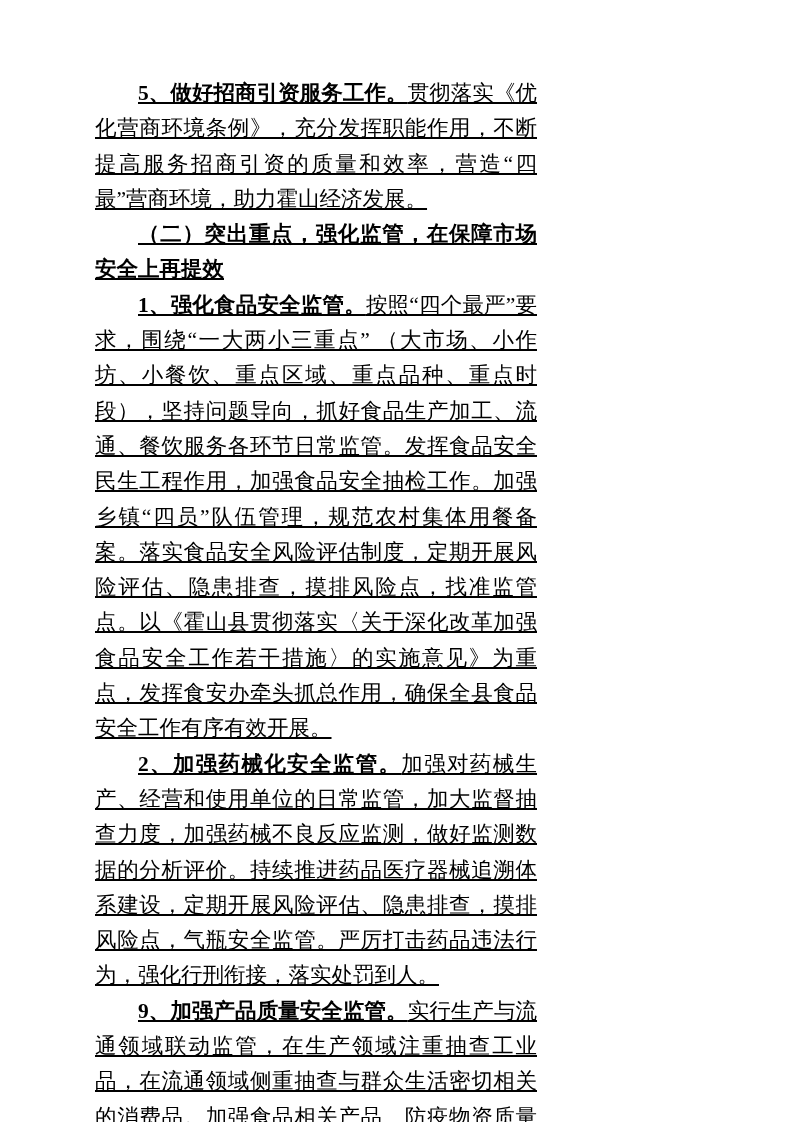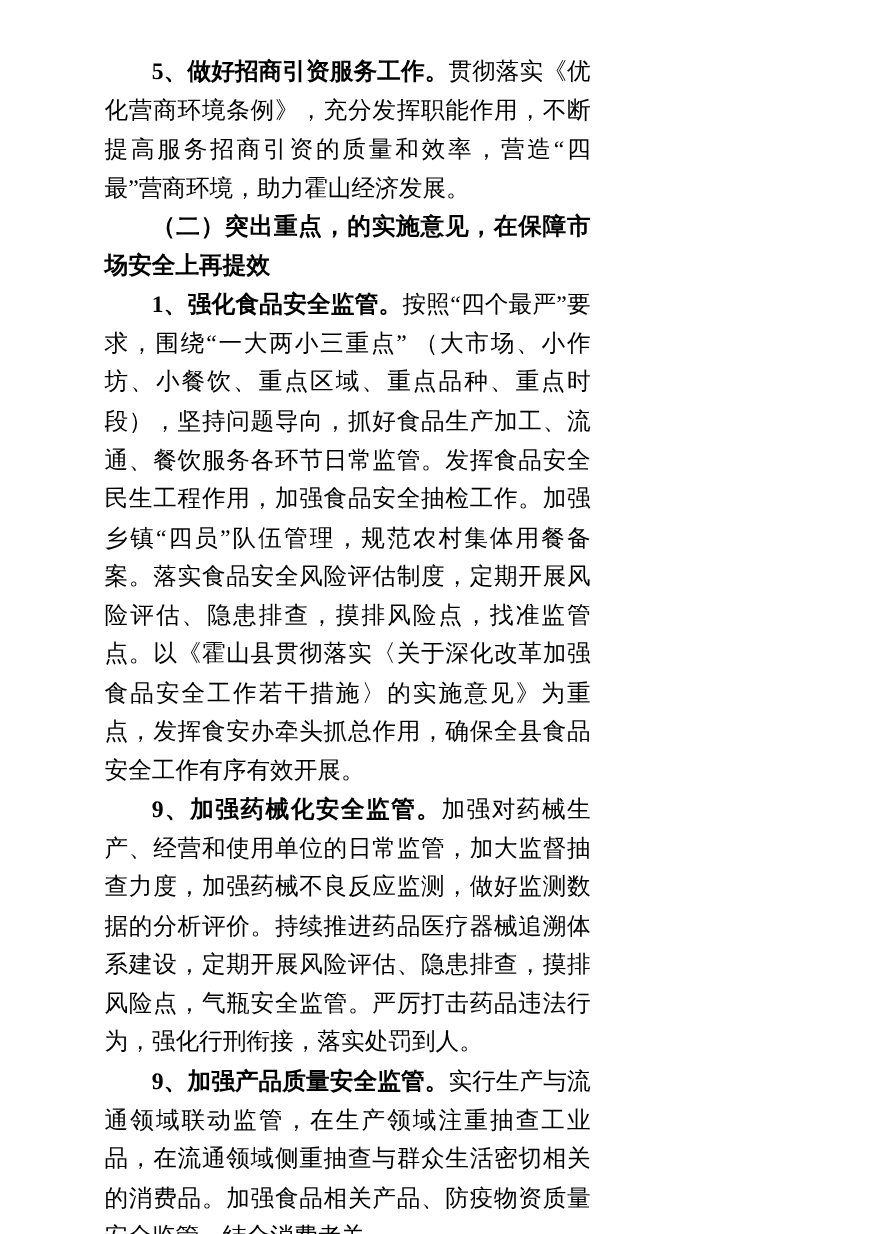--- a/index.html
+++ b/index.html
@@ -6,22 +6,23 @@
     margin: 0;
     padding: 0;
     background: #ffffff;
   }
   .page {
     position: relative;
     width: 631px;
     height: 1122px;
     background: #ffffff;
     box-sizing: border-box;
-    padding: 48px 94px 0 95px;
+    padding: 76px 94px 0 95px;
     overflow: hidden;
+    text-decoration: underline;
   }
   .para {
     margin: 0;
     font-family: "Liberation Serif", "DejaVu Serif", serif;
     font-size: 21.5px;
     line-height: 35.3px;
     color: #000000;
     text-align: justify;
     text-indent: 2em;
     word-break: break-all;
@@ -33,22 +34,22 @@
     font-weight: bold;
   }
 </style>
 </head>
 <body>
 
 <div class="page">
 
   <p class="para"><span class="lead">5、做好招商引资服务工作。</span><span>贯彻落实《优化营商环境条例》，充分发挥职能作用，不断提高服务招商引资的质量和效率，营造“四最”营商环境，助力霍山经济发展。</span></p>
 
-  <p class="para heading"><span class="lead">（二）突出重点，的实施意见，在保障市场安全上再提效</span></p>
+  <p class="para heading"><span class="lead">（二）突出重点，强化监管，在保障市场安全上再提效</span></p>
 
   <p class="para"><span class="lead">1、强化食品安全监管。</span><span>按照“四个最严”要求，围绕“一大两小三重点” （大市场、小作坊、小餐饮、重点区域、重点品种、重点时段），坚持问题导向，抓好食品生产加工、流通、餐饮服务各环节日常监管。发挥食品安全民生工程作用，加强食品安全抽检工作。加强乡镇“四员”队伍管理，规范农村集体用餐备案。落实食品安全风险评估制度，定期开展风险评估、隐患排查，摸排风险点，找准监管点。以《霍山县贯彻落实〈关于深化改革加强食品安全工作若干措施〉的实施意见》为重点，发挥食安办牵头抓总作用，确保全县食品安全工作有序有效开展。</span></p>
 
-  <p class="para"><span class="lead">9、加强药械化安全监管。</span><span>加强对药械生产、经营和使用单位的日常监管，加大监督抽查力度，加强药械不良反应监测，做好监测数据的分析评价。持续推进药品医疗器械追溯体系建设，定期开展风险评估、隐患排查，摸排风险点，气瓶安全监管。严厉打击药品违法行为，强化行刑衔接，落实处罚到人。</span></p>
+  <p class="para"><span class="lead">2、加强药械化安全监管。</span><span>加强对药械生产、经营和使用单位的日常监管，加大监督抽查力度，加强药械不良反应监测，做好监测数据的分析评价。持续推进药品医疗器械追溯体系建设，定期开展风险评估、隐患排查，摸排风险点，气瓶安全监管。严厉打击药品违法行为，强化行刑衔接，落实处罚到人。</span></p>
 
 
   <p class="para"><span class="lead">9、加强产品质量安全监管。</span><span>实行生产与流通领域联动监管，在生产领域注重抽查工业品，在流通领域侧重抽查与群众生活密切相关的消费品。加强食品相关产品、防疫物资质量安全监管。结合消费者关</span></p>
 
 </div>
 
 </body></html>

